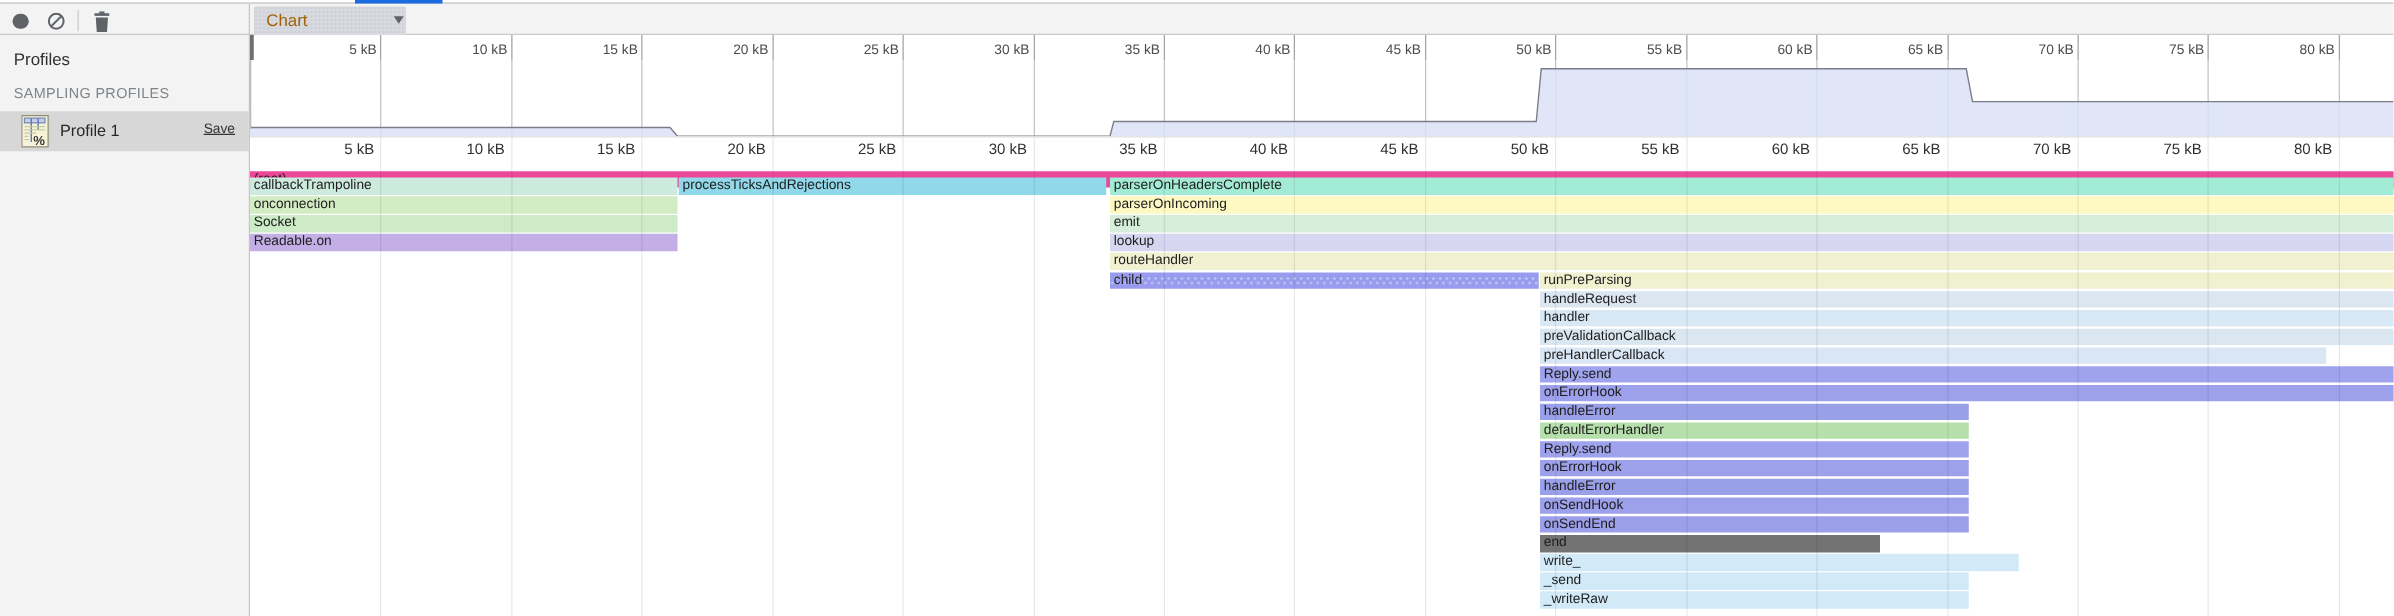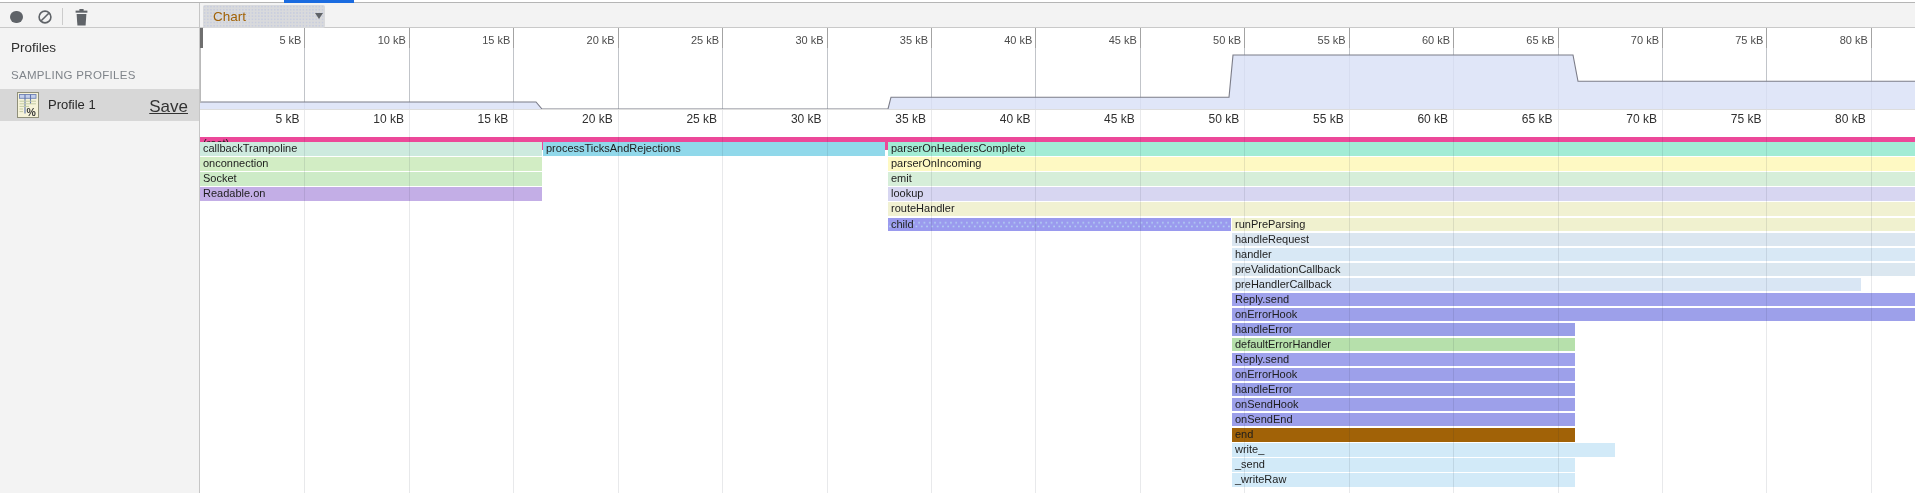--- a/index.html
+++ b/index.html
@@ -39,21 +39,21 @@
 <line x1="8" y1="2.5" x2="8" y2="21.5" stroke="#5e74ad" stroke-width="1.1"></line>
 <line x1="13.5" y1="2.5" x2="13.5" y2="12" stroke="#5e74ad" stroke-width="1.1"></line>
 <line x1="2.5" y1="9.2" x2="19" y2="9.2" stroke="#c3cba4" stroke-width="1"></line>
 <line x1="2.5" y1="11.8" x2="19" y2="11.8" stroke="#c3cba4" stroke-width="1"></line>
 <line x1="2.5" y1="14.4" x2="12" y2="14.4" stroke="#c3cba4" stroke-width="1"></line>
 <line x1="2.5" y1="17" x2="6" y2="17" stroke="#c3cba4" stroke-width="1"></line>
 <line x1="2.5" y1="19.6" x2="6" y2="19.6" stroke="#c3cba4" stroke-width="1"></line>
 <text x="9.5" y="23.8" font-size="10.5" font-weight="bold" fill="#3a3a3a" font-family="Liberation Sans">%</text>
     </svg>
 <div class="abs" style="left:48px;top:97px;font-size:13px;color:#282828">Profile 1</div>
-<div class="abs" style="left:142px;top:97px;width:46px;font-size:17px;color:#333;text-align:right;text-decoration:underline">Save</div>
+<div class="abs" style="left:142px;top:97px;width:46px;font-size:11px;color:#333;text-align:right;text-decoration:underline">Save</div>
 <div class="abs" style="left:203px;top:5px;width:122px;height:23px;background:#d9dadc;border-radius:2px;background-image:radial-gradient(circle,rgba(140,160,230,.22) .65px,rgba(140,160,230,0) .95px);background-size:3.2px 3.2px"></div>
 <div class="abs" style="left:213px;top:9px;font-size:13.5px;color:#a16207">Chart</div>
 <div class="abs" style="left:314.5px;top:13px;width:0;height:0;border-left:4.8px solid transparent;border-right:4.8px solid transparent;border-top:6.2px solid #5f6368"></div>
 <div class="glo" style="left:304.4px;top:28px;height:20px;background:#a3a3a3"></div>
 <div class="glo" style="left:304.4px;top:48px;height:61px;background:#c1c4c9"></div>
 <div class="glo" style="left:408.9px;top:28px;height:20px;background:#a3a3a3"></div>
 <div class="glo" style="left:408.9px;top:48px;height:61px;background:#c1c4c9"></div>
 <div class="glo" style="left:513.3px;top:28px;height:20px;background:#a3a3a3"></div>
 <div class="glo" style="left:513.3px;top:48px;height:61px;background:#c1c4c9"></div>
 <div class="glo" style="left:617.7px;top:28px;height:20px;background:#a3a3a3"></div>
@@ -156,16 +156,16 @@
 <div class="bar" style="left:1232px;top:277.7px;width:629px;background-color:#d9e6f4">preHandlerCallback</div>
 <div class="bar" style="left:1232px;top:292.8px;width:683px;background-color:#9fa2ec">Reply.send</div>
 <div class="bar" style="left:1232px;top:307.8px;width:683px;background-color:#9da0ea">onErrorHook</div>
 <div class="bar" style="left:1232px;top:322.9px;width:343px;background-color:#999fe8">handleError</div>
 <div class="bar" style="left:1232px;top:337.9px;width:343px;background-color:#b6e0ab">defaultErrorHandler</div>
 <div class="bar" style="left:1232px;top:352.9px;width:343px;background-color:#9fa2ec">Reply.send</div>
 <div class="bar" style="left:1232px;top:368.0px;width:343px;background-color:#9da0ea">onErrorHook</div>
 <div class="bar" style="left:1232px;top:383.1px;width:343px;background-color:#999fe8">handleError</div>
 <div class="bar" style="left:1232px;top:398.1px;width:343px;background-color:#9da0ea">onSendHook</div>
 <div class="bar" style="left:1232px;top:413.1px;width:343px;background-color:#9c9fea">onSendEnd</div>
-<div class="bar" style="left:1232px;top:428.2px;width:343px;background-color:#a16207">end</div>
+<div class="bar" style="left:1232px;top:428.2px;width:272px;background-color:#737373">end</div>
 <div class="bar" style="left:1232px;top:443.2px;width:383px;background-color:#d2eaf8">write_</div>
 <div class="bar" style="left:1232px;top:458.3px;width:343px;background-color:#d2eaf8">_send</div>
 <div class="bar" style="left:1232px;top:473.4px;width:343px;background-color:#d2eaf8">_writeRaw</div>
 </div>
 </body></html>

